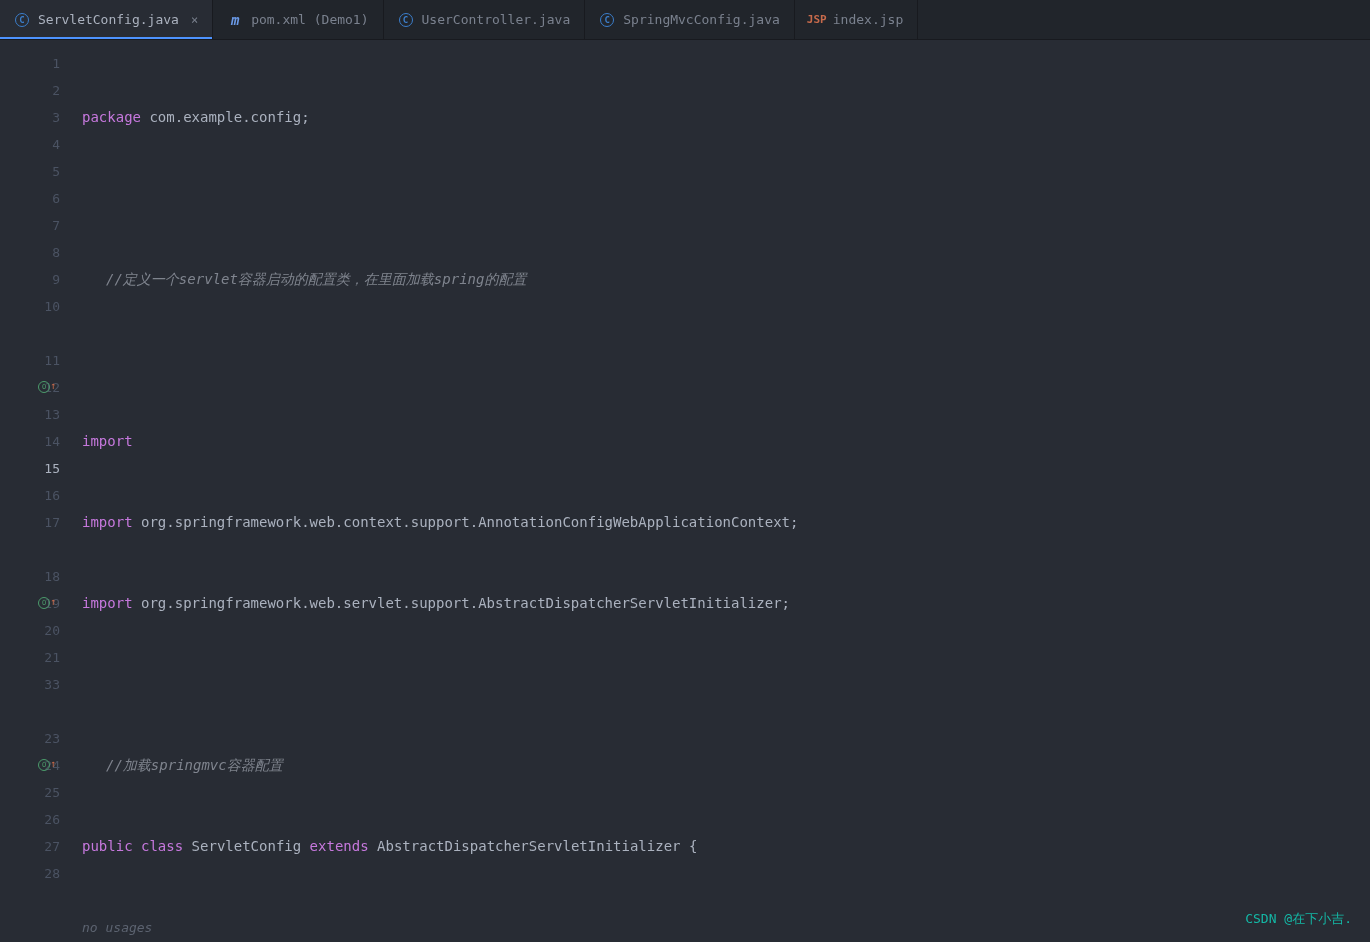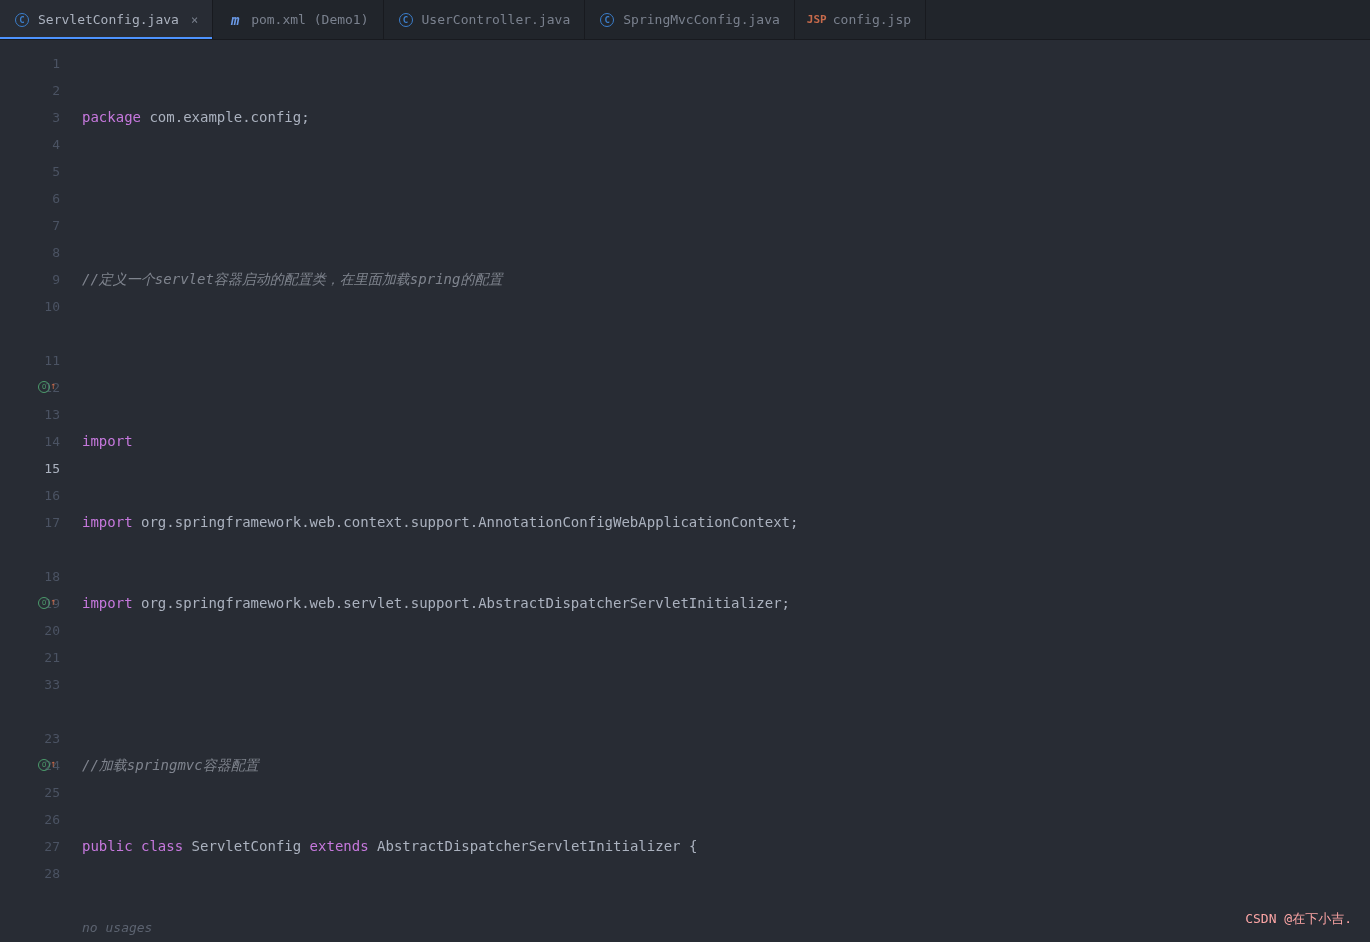--- a/index.html
+++ b/index.html
@@ -72,26 +72,26 @@
   color:#c76a4b; font-size:10px;
 }
 .code {
   flex:1; padding-top:10px; font-size:14px; line-height:27px;
   white-space:pre; position:relative;
 }
 .code-line {
   height:27px; display:flex; align-items:center; padding-left:12px;
 }
 .kw { color:#c678dd; }
-.comment { color:#7f848e; font-style:italic; }
+.comment { color:#7f848e; font-style:italic;margin-left:24px; }
 .hint { color:#5c6370; font-style:italic; font-size:13px; }
 .brace { color:#abb2bf; }
 .watermark {
   position:absolute; right:18px; bottom:14px;
-  color:#fca5a5; font-size:13px;
+  color:#14b8a6; font-size:13px;
 }
 </style>
 </head>
 <body>
 
 <div class="tabs">
   <div class="tab active">
     <span class="icon">
         <span class="icon-c">C</span>
       </span>
@@ -114,21 +114,21 @@
   <div class="tab">
     <span class="icon">
         <span class="icon-c">C</span>
       </span>
     <span>SpringMvcConfig.java</span>
   </div>
   <div class="tab">
     <span class="icon">
         <span class="icon-jsp">JSP</span>
       </span>
-    <span>config.jsp</span>
+    <span>index.jsp</span>
   </div>
 </div>
 
 <div class="editor">
   <div class="gutter">
     <div class="gutter-line">1</div>
     <div class="gutter-line">2</div>
     <div class="gutter-line">3</div>
     <div class="gutter-line">4</div>
     <div class="gutter-line">5</div>

